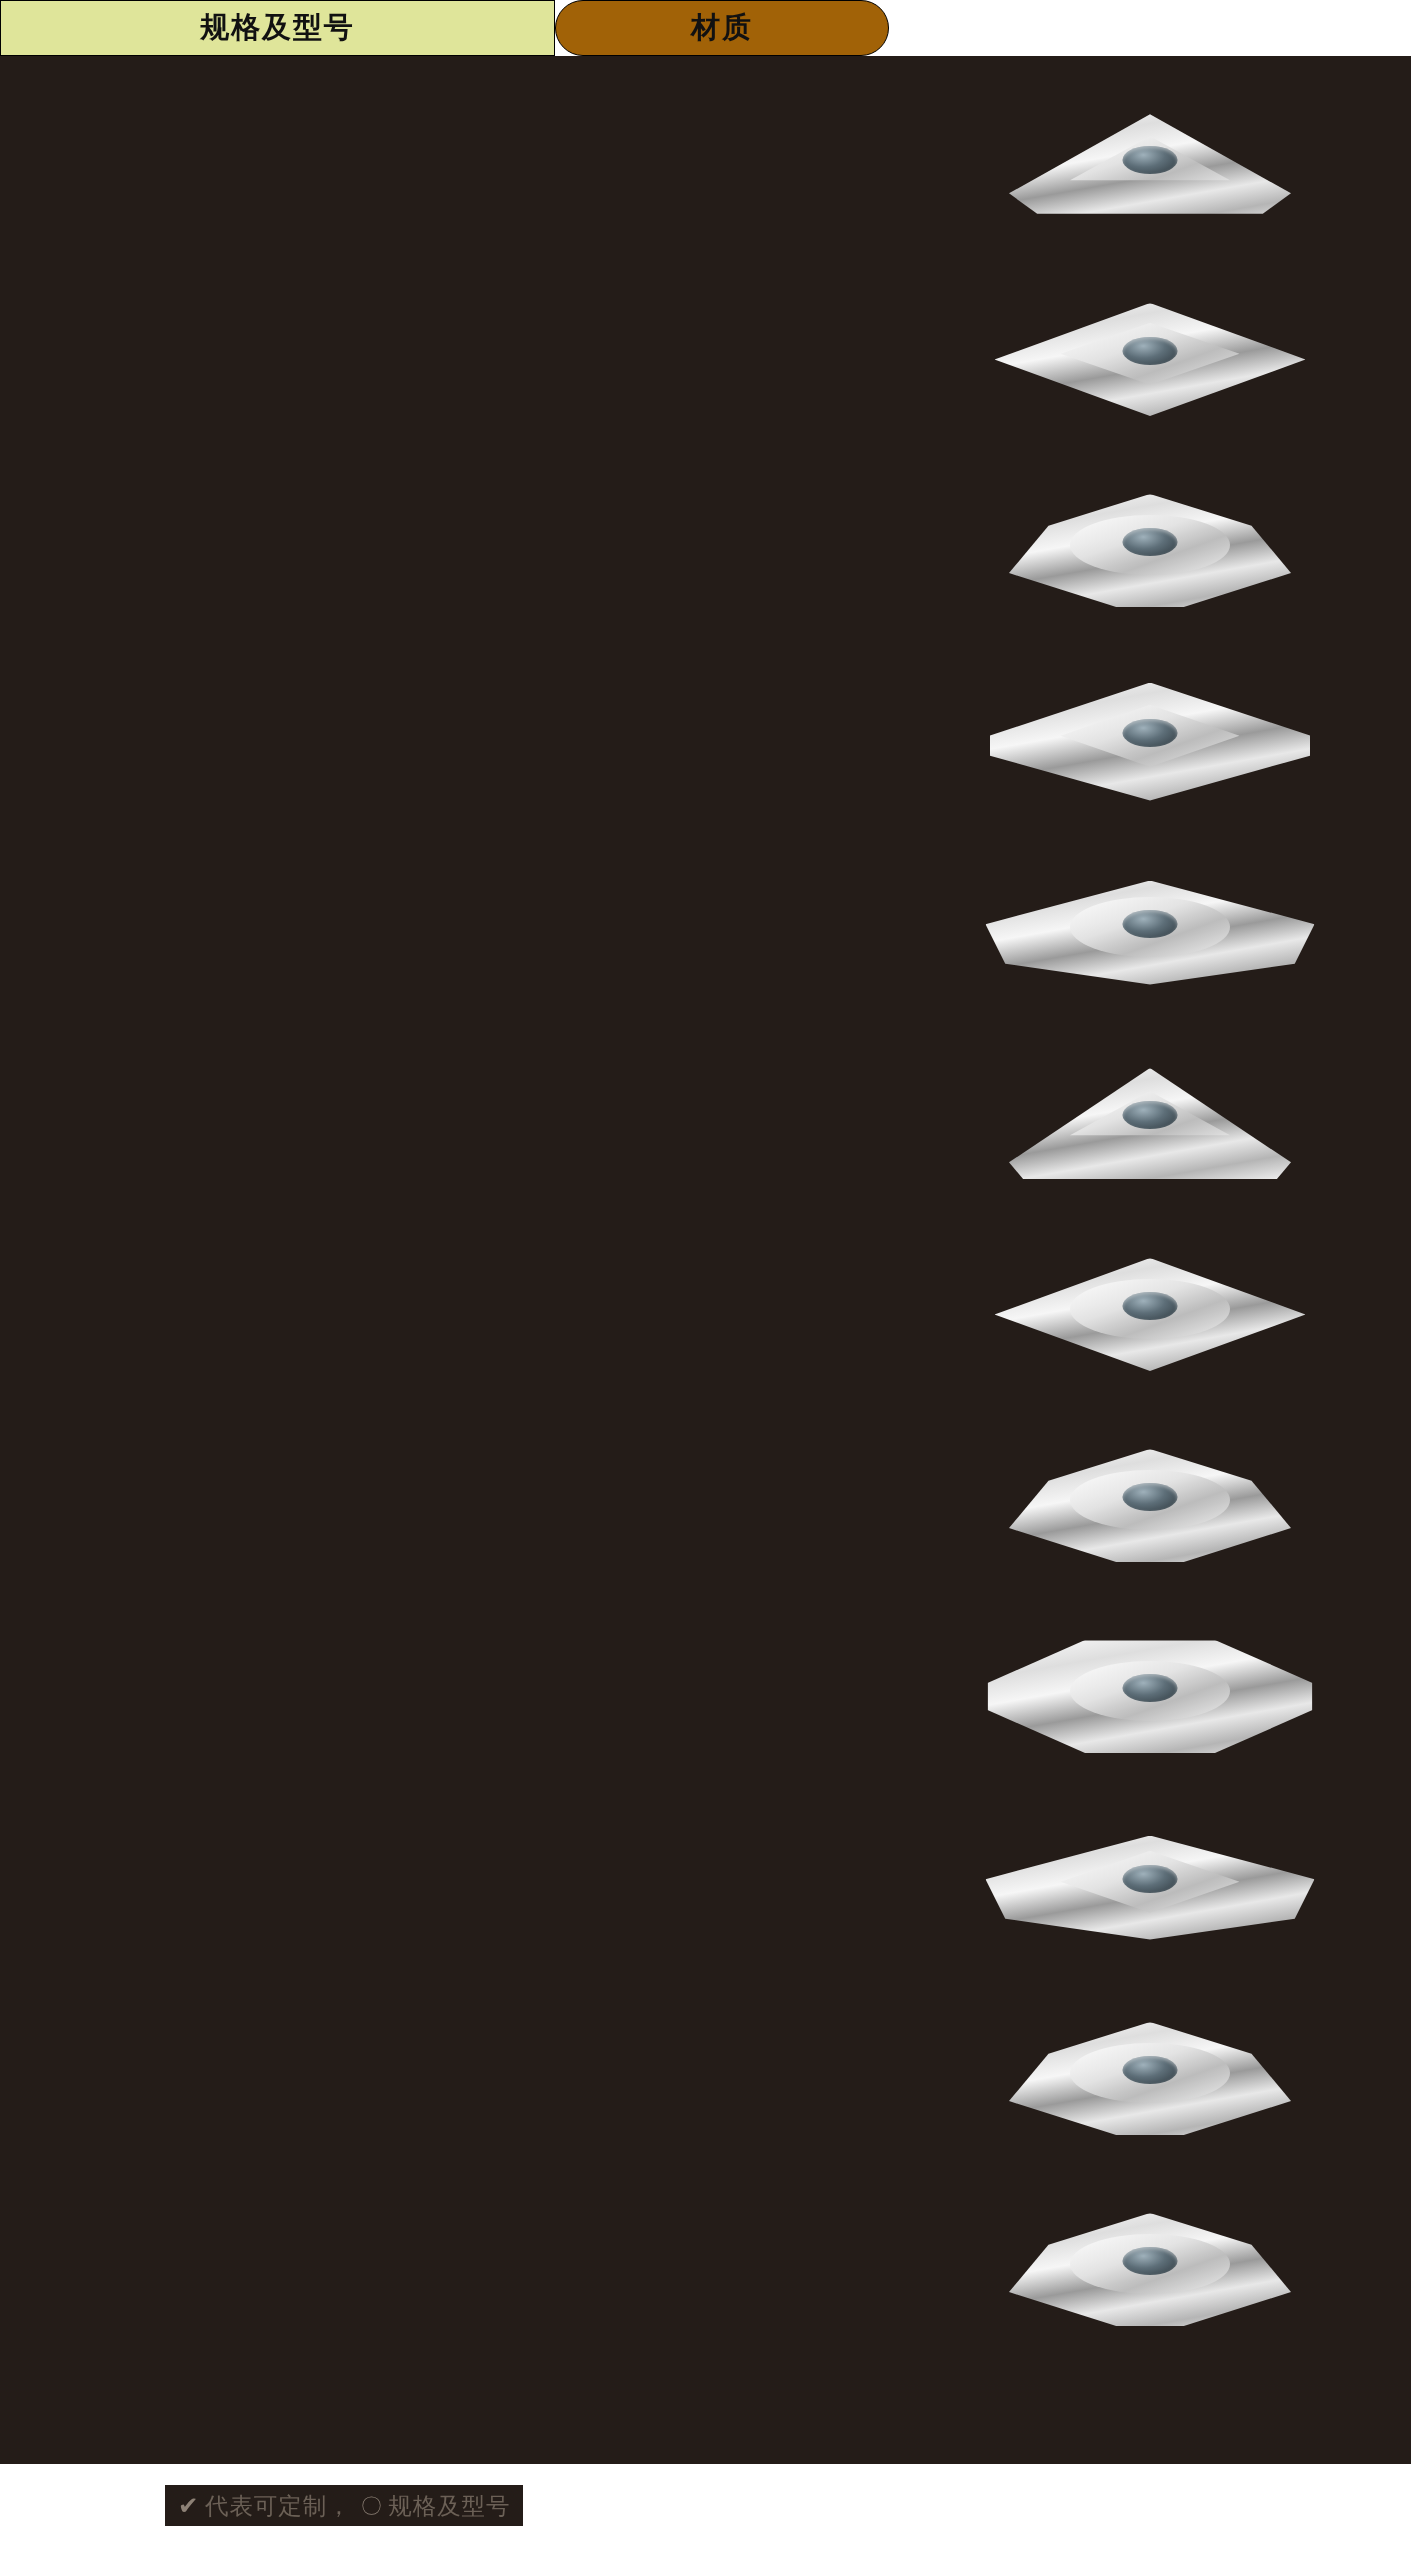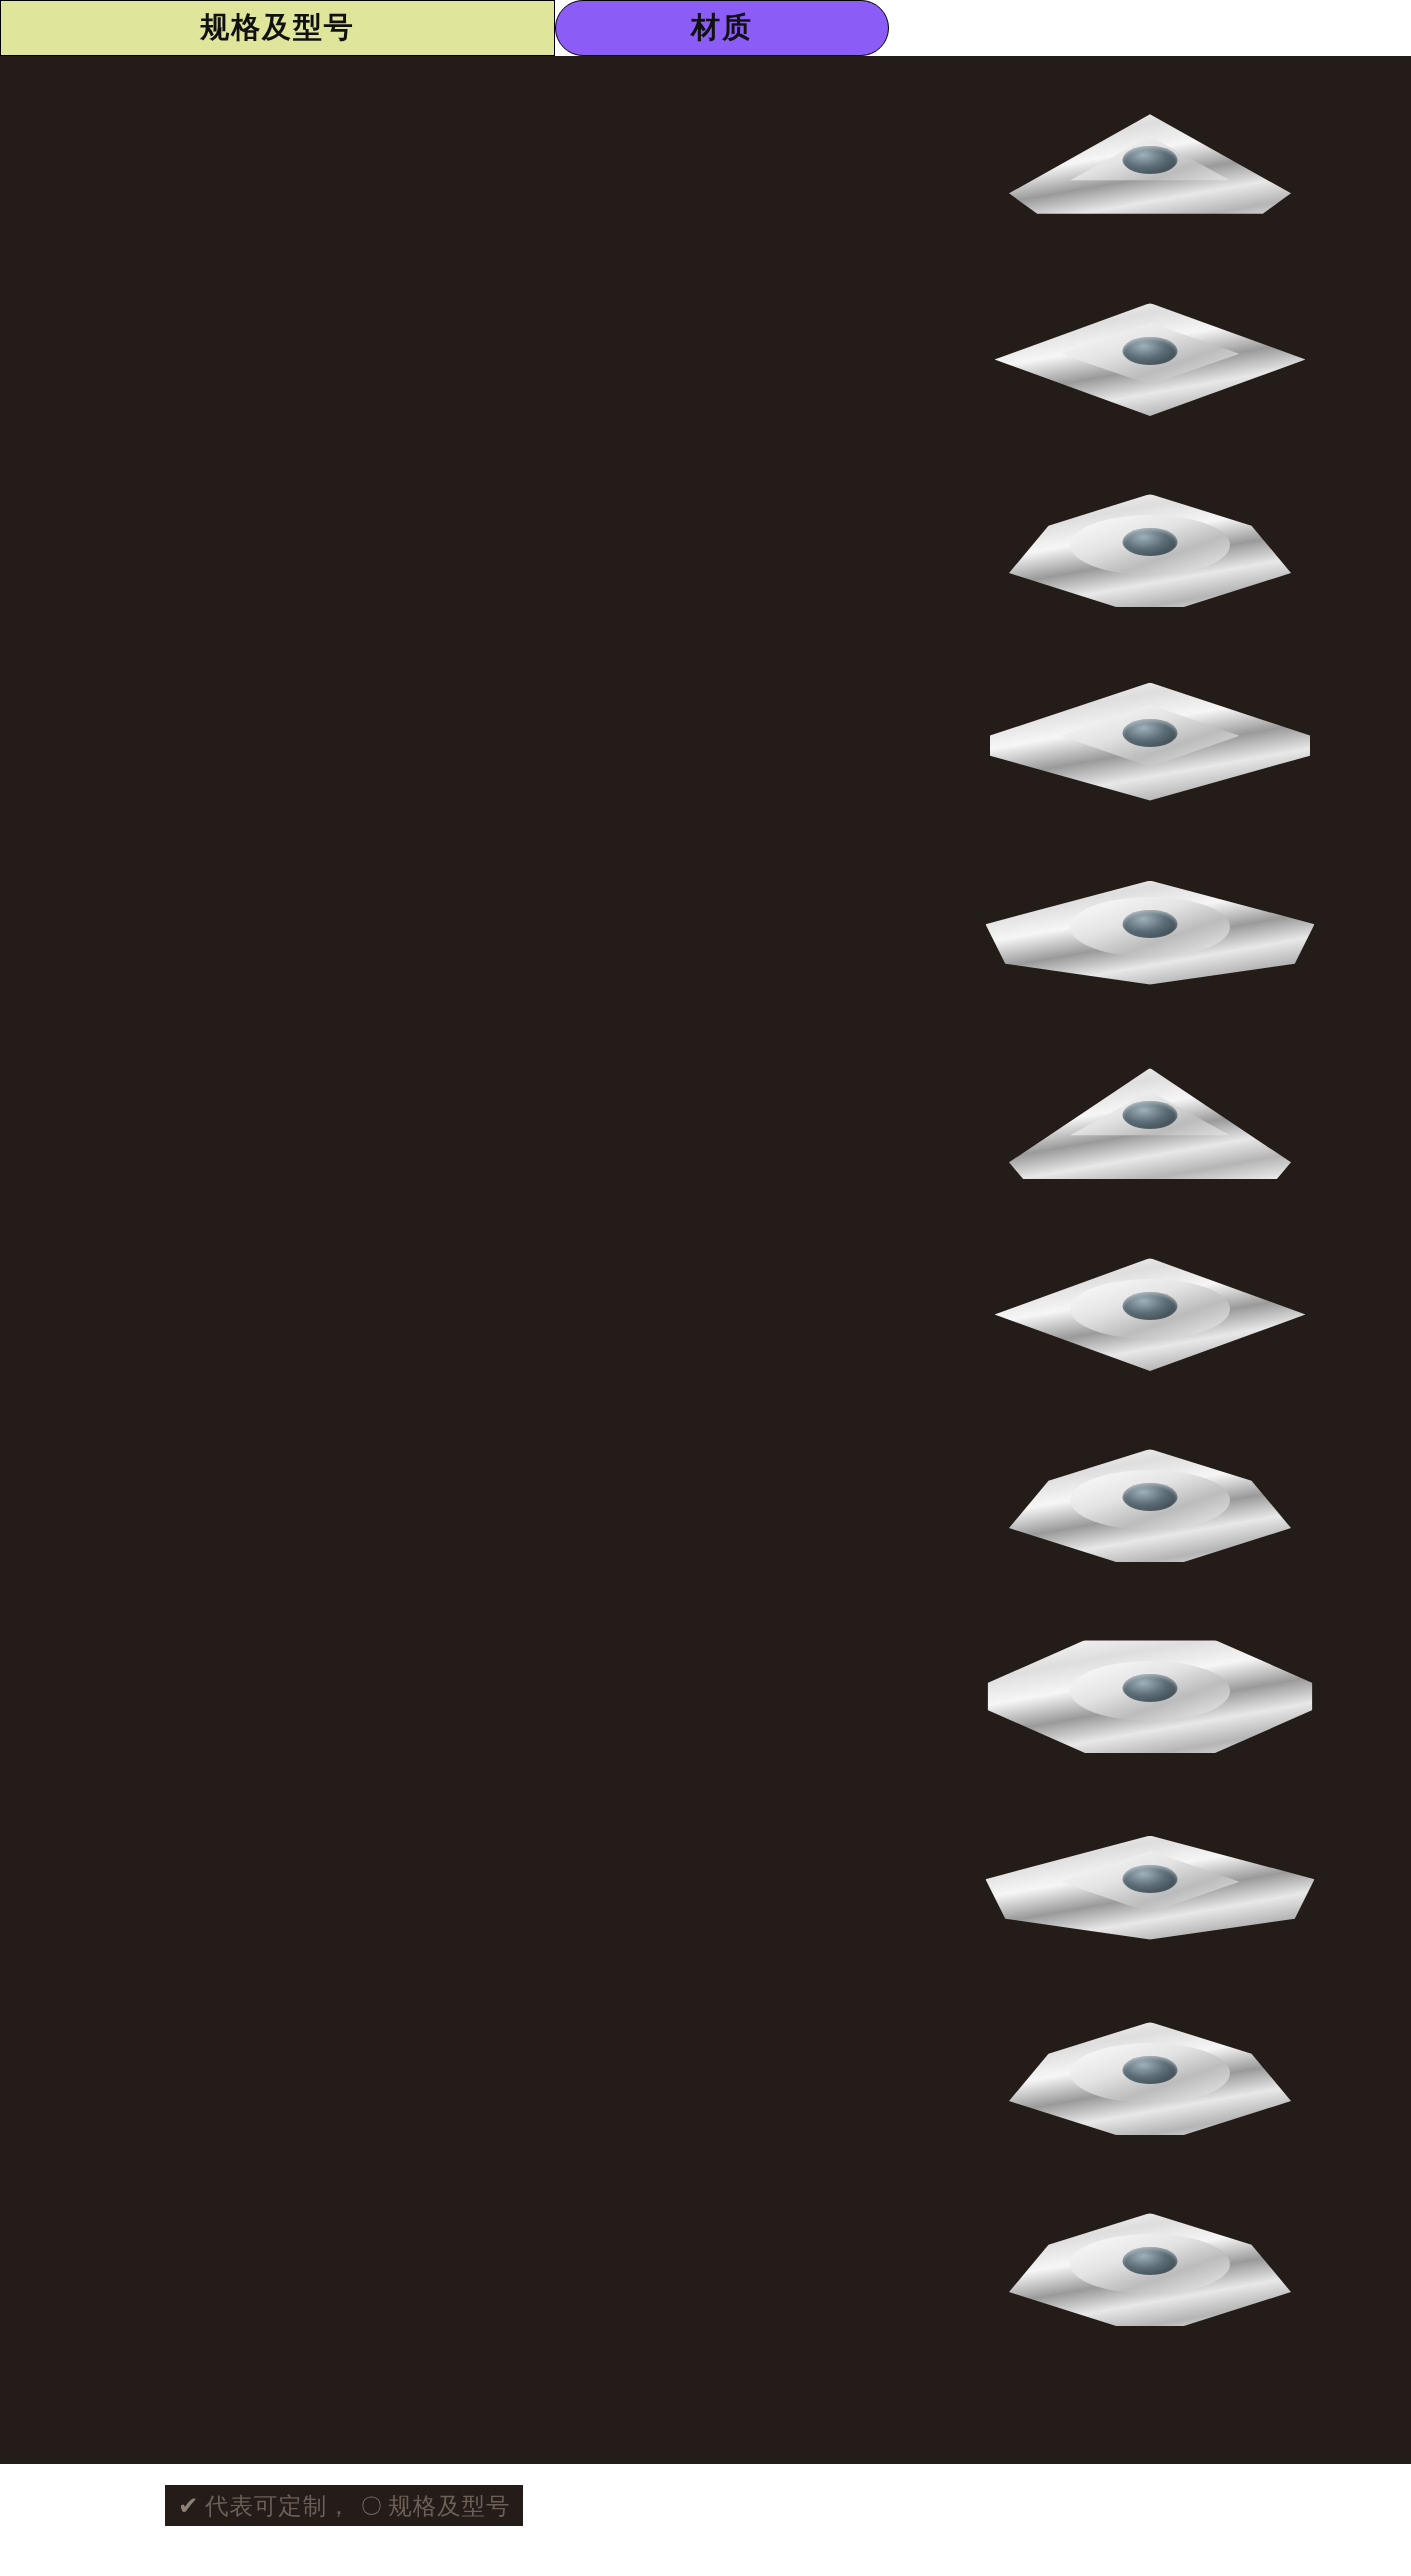--- a/index.html
+++ b/index.html
@@ -38,21 +38,21 @@
     font-weight: 700;
     color: #111111;
     letter-spacing: 1.9px;
   }
   .th-spec {
     width: 555px;
     background: #dfe59a;
   }
   .th-material {
     width: 334px;
-    background: #8b5cf6;
+    background: #a16207;
     border-radius: 32px;
   }
   .th-diagram {
     width: 522px;
     background: #f4a3a3;
   }
 
   
   .table-body {
     position: relative;

